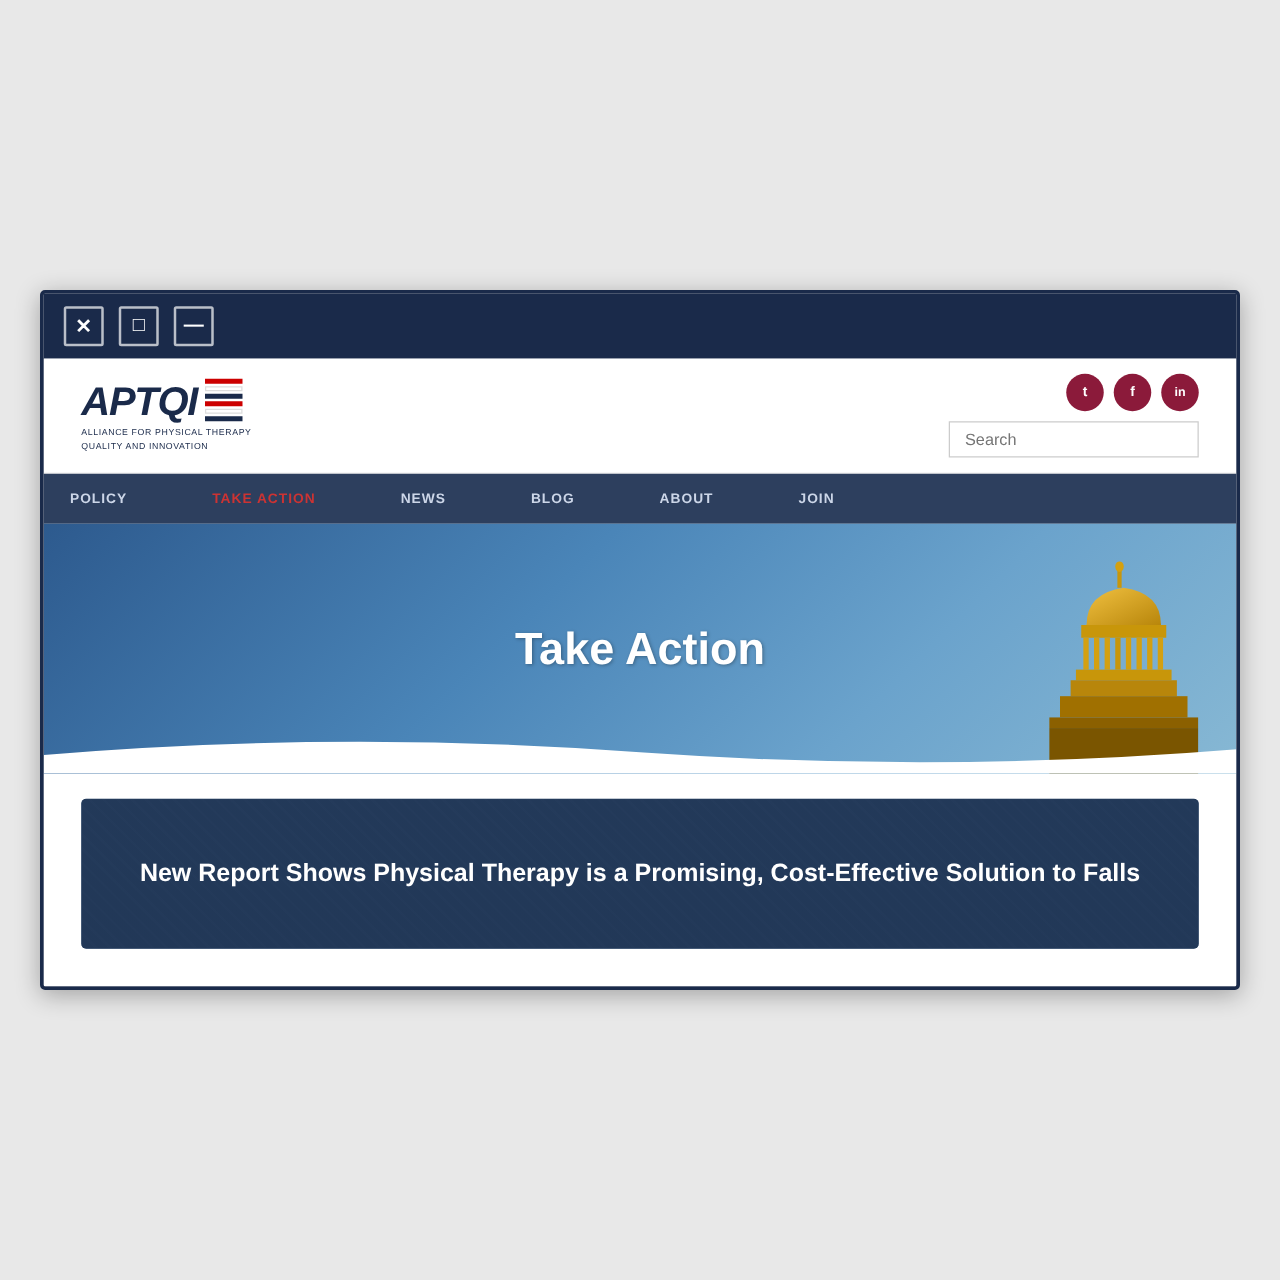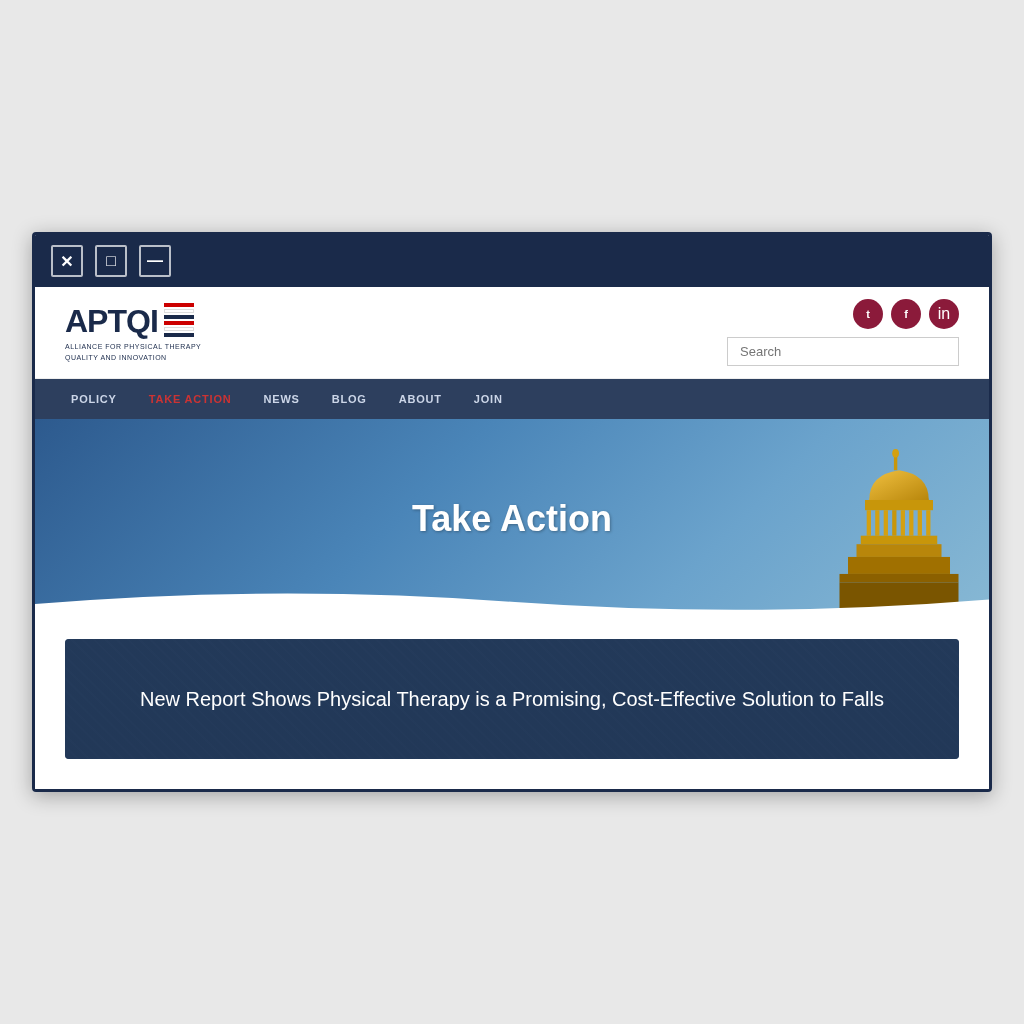--- a/index.html
+++ b/index.html
@@ -109,32 +109,33 @@
       align-items: center;
       justify-content: center;
       font-size: 12px;
       font-weight: bold;
       cursor: pointer;
     }
 
     .search-box {
       border: 1px solid #ccc;
       padding: 6px 12px;
-      width: 232px;
+      width: 200px;
       font-size: 13px;
       color: #999;
       outline: none;
     }
 
     
     .site-nav {
       background: #2d3f5e;
-      padding: 0 20px;
-      display: flex;
-      align-items: center;
+      padding: 0 5px;
+      display: flex;
+      align-items: center;
+      gap: 36px;
     }
 
     .nav-item {
       padding: 14px 16px;
       color: #ccd6e8;
       font-size: 11px;
       font-weight: 600;
       letter-spacing: 0.8px;
       text-transform: uppercase;
       cursor: pointer;
@@ -208,21 +209,21 @@
                     transparent 2px,
                     transparent 8px
                   );
     }
 
     .article-card-title {
       position: relative;
       z-index: 2;
       color: white;
       font-size: 20px;
-      font-weight: 400;
+      font-weight: 700;
       text-align: center;
       padding: 25px 40px;
       line-height: 1.4;
     }
   </style>
 </head>
 <body>
 
 <div class="window-frame">
 
@@ -230,21 +231,21 @@
     <button class="window-btn">✕</button>
     <button class="window-btn">□</button>
     <button class="window-btn">—</button>
   </div>
 
   <div class="browser-content">
 
     <div class="site-header">
       <div class="logo-area">
         <div>
-          <div style="display:flex; align-items:flex-start; gap:6px;">
+          <div style="display:flex; align-items:flex-start; gap:6px;font-style:italic;">
             <span class="logo-text">APTQI</span>
             <div class="flag-stripes">
               <div class="flag-stripe" style="background:#cc0000;"></div>
               <div class="flag-stripe" style="background:white; border:1px solid #ddd;"></div>
               <div class="flag-stripe" style="background:#1a2a4a;"></div>
               <div class="flag-stripe" style="background:#cc0000;"></div>
               <div class="flag-stripe" style="background:white; border:1px solid #ddd;"></div>
               <div class="flag-stripe" style="background:#1a2a4a;"></div>
             </div>
           </div>
@@ -255,21 +256,21 @@
 
       <div class="header-right">
         <div class="social-icons">
           <div class="social-icon">
             <span style="font-size:11px; font-weight:bold;">t</span>
           </div>
           <div class="social-icon">
             <span style="font-size:11px; font-weight:bold;">f</span>
           </div>
           <div class="social-icon">
-            <span style="font-size:16px; font-weight:normal;">in</span>
+            <span style="font-size:10px; font-weight:bold;">in</span>
           </div>
         </div>
         <input class="search-box" type="text" placeholder="Search" style="">
       </div>
     </div>
 
     <nav class="site-nav">
       <div class="nav-item">POLICY</div>
       <div class="nav-item active">TAKE ACTION</div>
       <div class="nav-item">NEWS</div>

